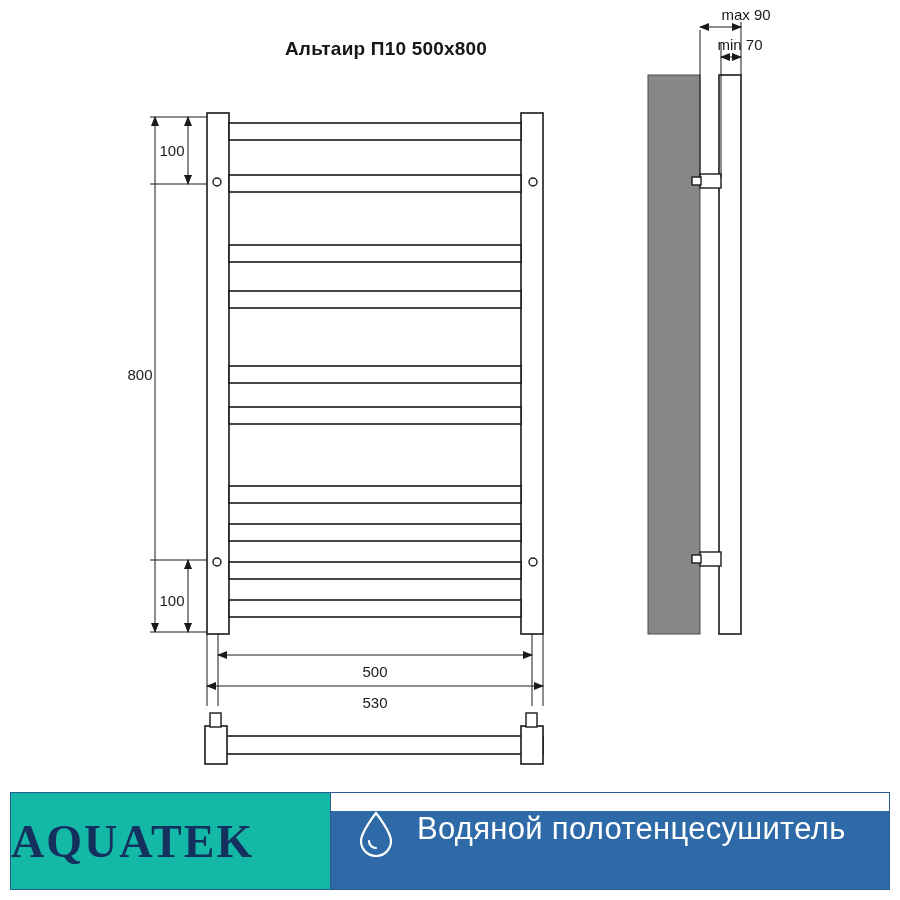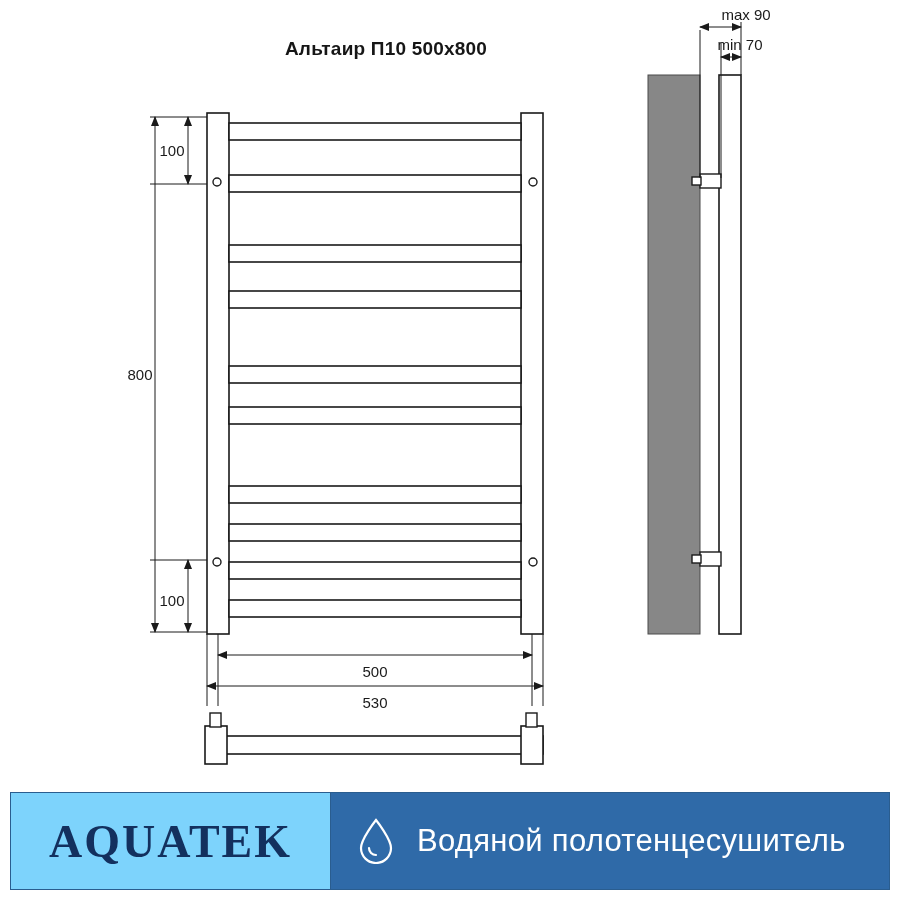--- a/index.html
+++ b/index.html
@@ -50,41 +50,41 @@
     top: 792px;
     width: 880px;
     height: 98px;
     border: 1px solid #2a5d8f;
     box-sizing: border-box;
     display: flex;
     background: #ffffff;
   }
   .footer-left {
     width: 320px;
-    background: #7dd3fc;
+    background: #14b8a6;
     display: flex;
     align-items: center;
-    justify-content: center;
     border-right: 1px solid #2a5d8f;
     box-sizing: border-box;
   }
   .brand {
     font-family: "Liberation Serif", serif;
     font-size: 46px;
     font-weight: 700;
     letter-spacing: 2px;
     color: #13305e;
   }
   .footer-right {
     flex: 1;
     background: #2f6aa8;
     display: flex;
-    align-items: center;
+    align-items: flex-start;
     padding-left: 26px;
     box-sizing: border-box;
+    margin-top: 18px;
   }
   .drop-icon {
     width: 38px;
     height: 46px;
     flex: 0 0 auto;
     margin-right: 22px;
   }
   .footer-caption {
     color: #ffffff;
     font-size: 31px;

